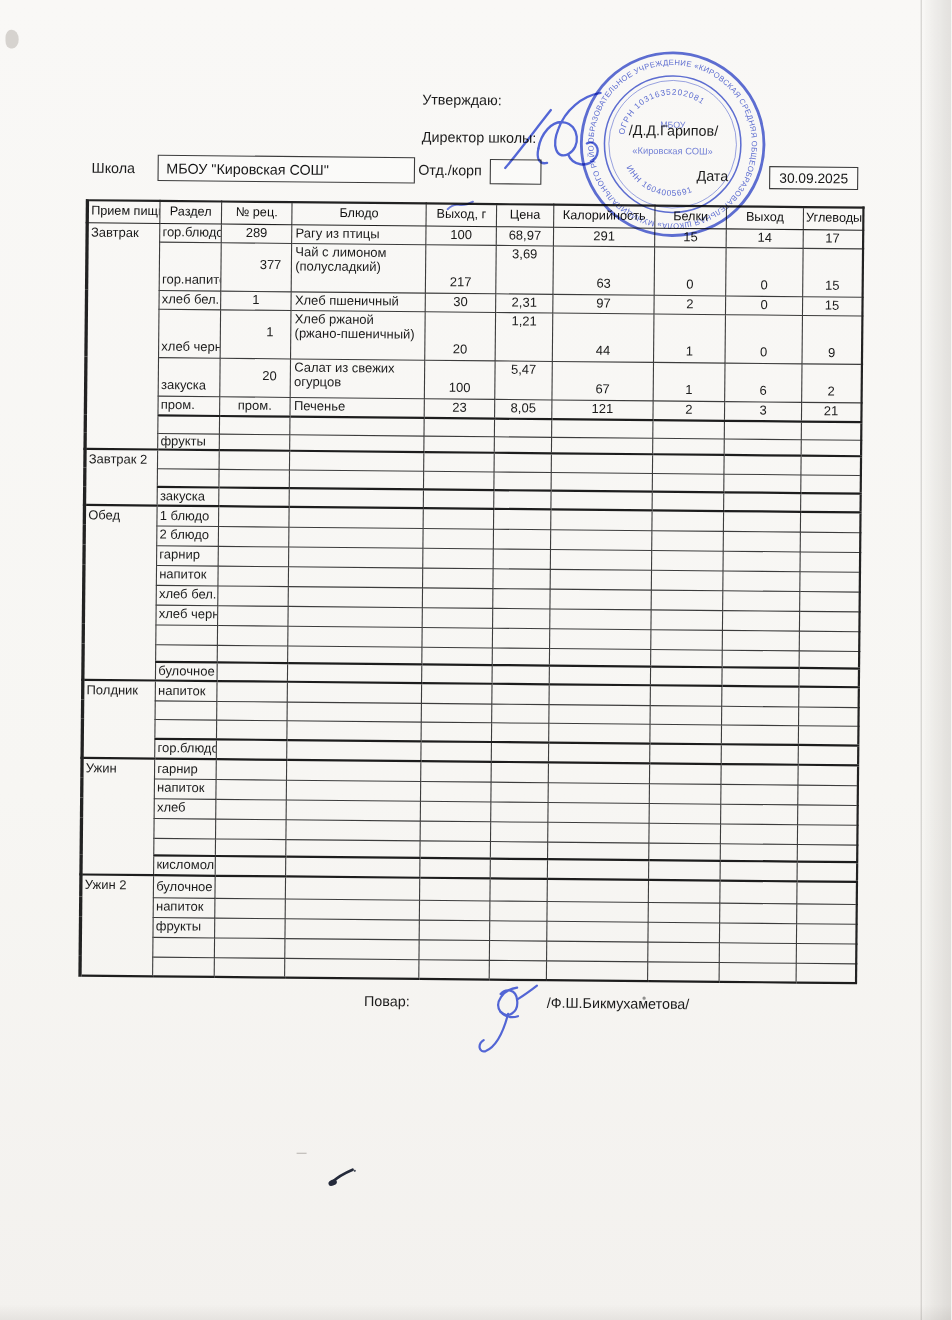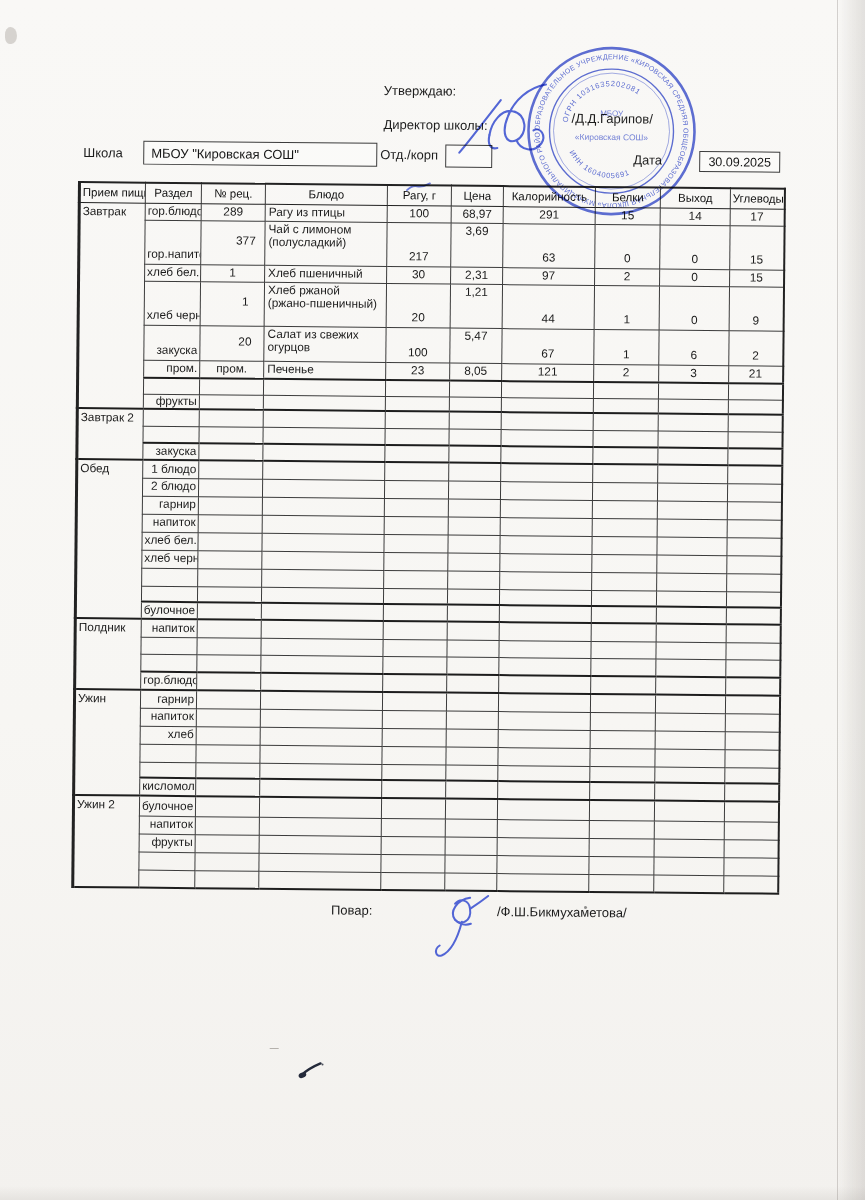--- a/index.html
+++ b/index.html
@@ -22,21 +22,21 @@
 
   
   table.menu { position:absolute; left:78px; top:181px; border-collapse:collapse; table-layout:fixed;
     width:705px; font-size:11.8px; color:#1b1b1b; background:transparent;
     border:2.4px solid #222; border-left-width:3.5px; }
   .menu th, .menu td { border:1px solid #3c3c3c; overflow:hidden; padding:0 2px; line-height:1.12; }
   .menu thead th { height:20px; font-weight:normal; font-size:11.5px; text-align:center; white-space:nowrap; color:#111; }
   .menu thead th { border-bottom:1.8px solid #222; }
   .menu td { text-align:center; vertical-align:middle; }
   .menu td.c-meal { text-align:left; vertical-align:top; padding:2px 1px 0 2px; white-space:nowrap; border-bottom:2.4px solid #1d1d1d; }
-  .menu td.c-razdel { text-align:right; white-space:nowrap; padding-left:2px; }
+  .menu td.c-razdel { text-align:left; white-space:nowrap; padding-left:2px; }
   .menu td.c-dish { text-align:left; padding-left:3px; }
   tr.tall td { vertical-align:bottom; padding-bottom:2px; }
   tr.tall td.c-dish, tr.tall td.c-price { vertical-align:top; padding-top:1px; }
   tr.tall td.c-rec { vertical-align:middle;padding-left:28px; }
   tr.thick td { border-bottom:2.4px solid #1d1d1d; }
 
   
   .stamp { position:absolute; left:516px; top:31px; mix-blend-mode:multiply; opacity:.82; }
   .sig { position:absolute; mix-blend-mode:multiply; }
   .speck { position:absolute; }
@@ -80,21 +80,21 @@
         <col style="width: 65px;">
         <col style="width: 70px;">
         <col style="width: 54px;">
       </colgroup>
     <thead>
         <tr>
           <th>Прием пищи</th>
           <th>Раздел</th>
           <th>№ рец.</th>
           <th>Блюдо</th>
-          <th>Рагу, г</th>
+          <th>Выход, г</th>
           <th>Цена</th>
           <th>Калорийность</th>
           <th>Белки</th>
           <th>Выход</th>
           <th>Углеводы</th>
         </tr>
       </thead>
     <tbody>
         <tr style="height: 17px;">
           <td class="c-meal" rowspan="8">Завтрак</td>

